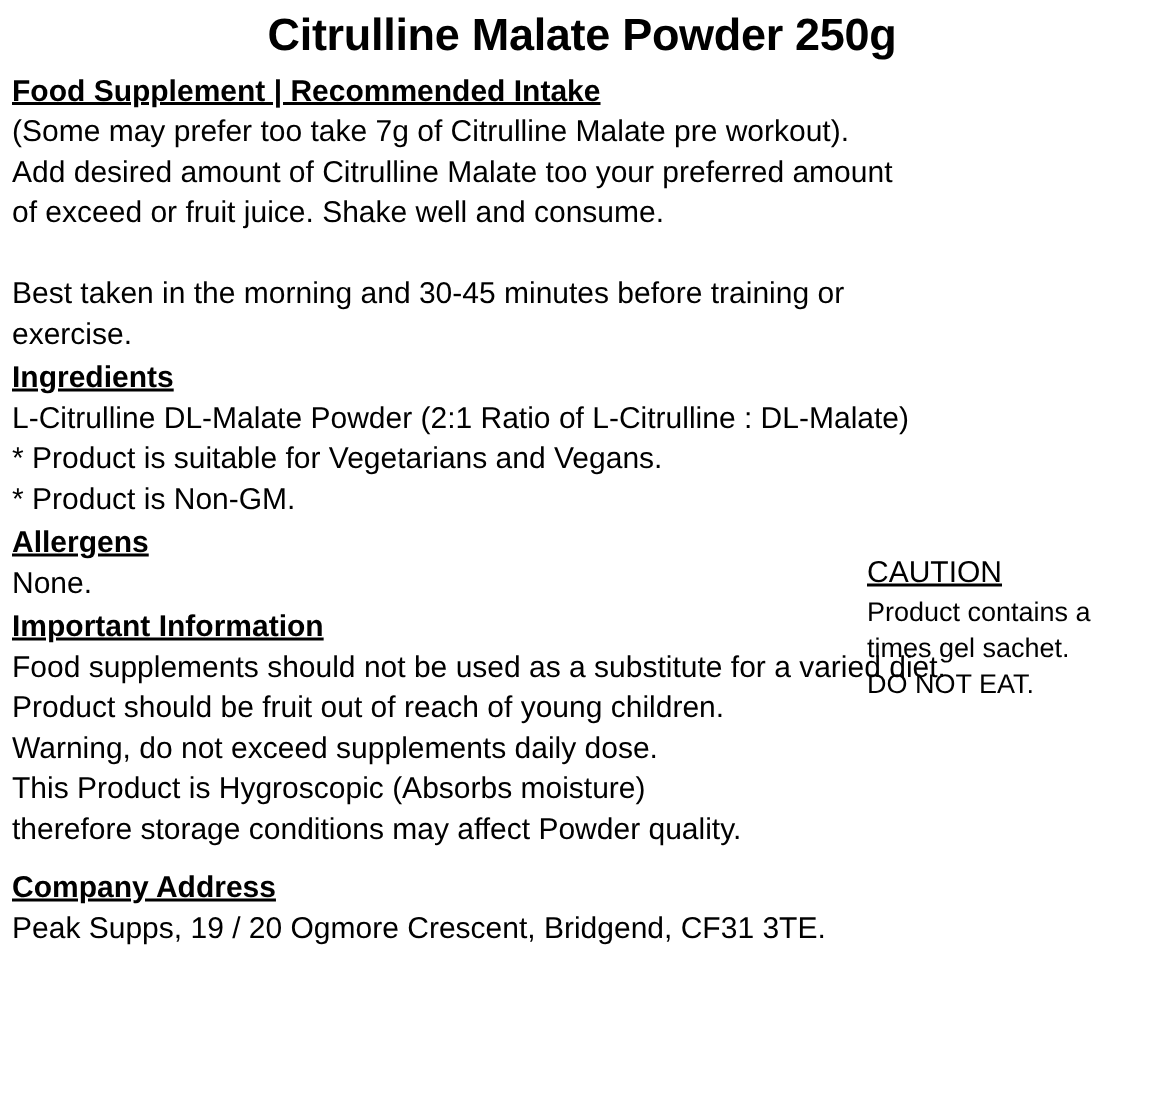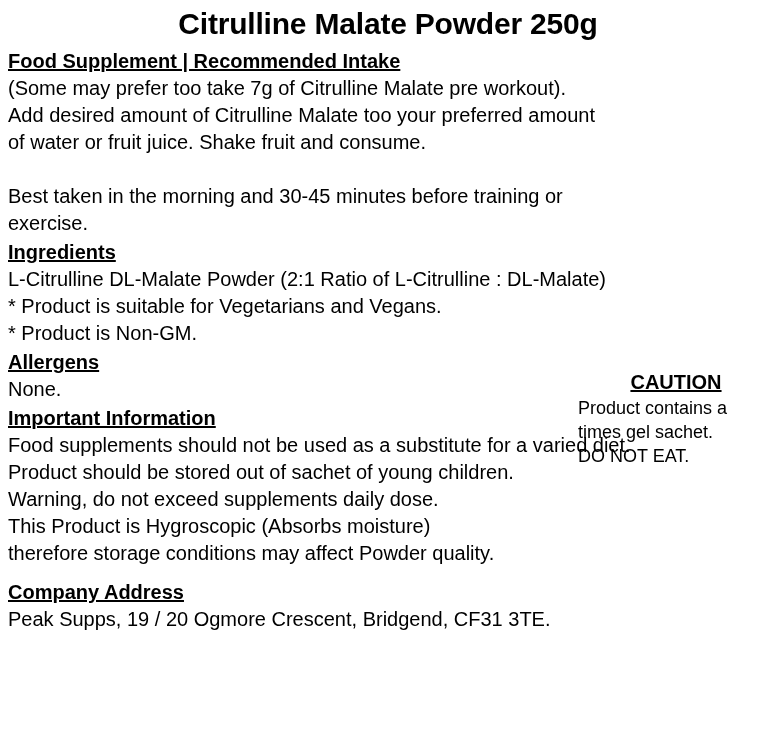--- a/index.html
+++ b/index.html
@@ -48,25 +48,24 @@
     height: 27px;
   }
   .caution-box {
     position: absolute;
     left: 578px;
     top: 369px;
     width: 196px;
   }
   .caution-title {
     font-size: 20px;
-    font-weight: bold;
+    font-weight: normal;
     text-decoration: underline;
     line-height: 27px;
     margin: 0;
-    text-align: center;
   }
   .caution-line {
     font-size: 18px;
     line-height: 24px;
     margin: 0;
     white-space: nowrap;
   }
   .block {
     margin: 2px;
   }
@@ -75,42 +74,42 @@
 <body>
 
 <div class="label">
 
   <div class="title">Citrulline Malate Powder 250g</div>
 
   <div class="block">
     <div class="heading">Food Supplement | Recommended Intake</div>
     <div class="body-line">(Some may prefer too take 7g of Citrulline Malate pre workout).</div>
     <div class="body-line">Add desired amount of Citrulline Malate too your preferred amount</div>
-    <div class="body-line">of water or fruit juice. Shake fruit and consume.</div>
+    <div class="body-line">of exceed or fruit juice. Shake well and consume.</div>
     <div class="spacer"></div>
     <div class="body-line">Best taken in the morning and 30-45 minutes before training or</div>
     <div class="body-line">exercise.</div>
   </div>
 
   <div class="block">
     <div class="heading">Ingredients</div>
     <div class="body-line">L-Citrulline DL-Malate Powder (2:1 Ratio of L-Citrulline : DL-Malate)</div>
     <div class="body-line">* Product is suitable for Vegetarians and Vegans.</div>
     <div class="body-line">* Product is Non-GM.</div>
   </div>
 
   <div class="block">
     <div class="heading">Allergens</div>
     <div class="body-line">None.</div>
   </div>
 
   <div class="block">
     <div class="heading">Important Information</div>
     <div class="body-line">Food supplements should not be used as a substitute for a varied diet.</div>
-    <div class="body-line">Product should be stored out of sachet of young children.</div>
+    <div class="body-line">Product should be fruit out of reach of young children.</div>
     <div class="body-line">Warning, do not exceed supplements daily dose.</div>
     <div class="body-line">This Product is Hygroscopic (Absorbs moisture)</div>
     <div class="body-line">therefore storage conditions may affect Powder quality.</div>
   </div>
 
   <div class="spacer" style="height:8px;"></div>
 
   <div class="block">
     <div class="heading">Company Address</div>
     <div class="body-line">Peak Supps, 19 / 20 Ogmore Crescent, Bridgend, CF31 3TE.</div>

